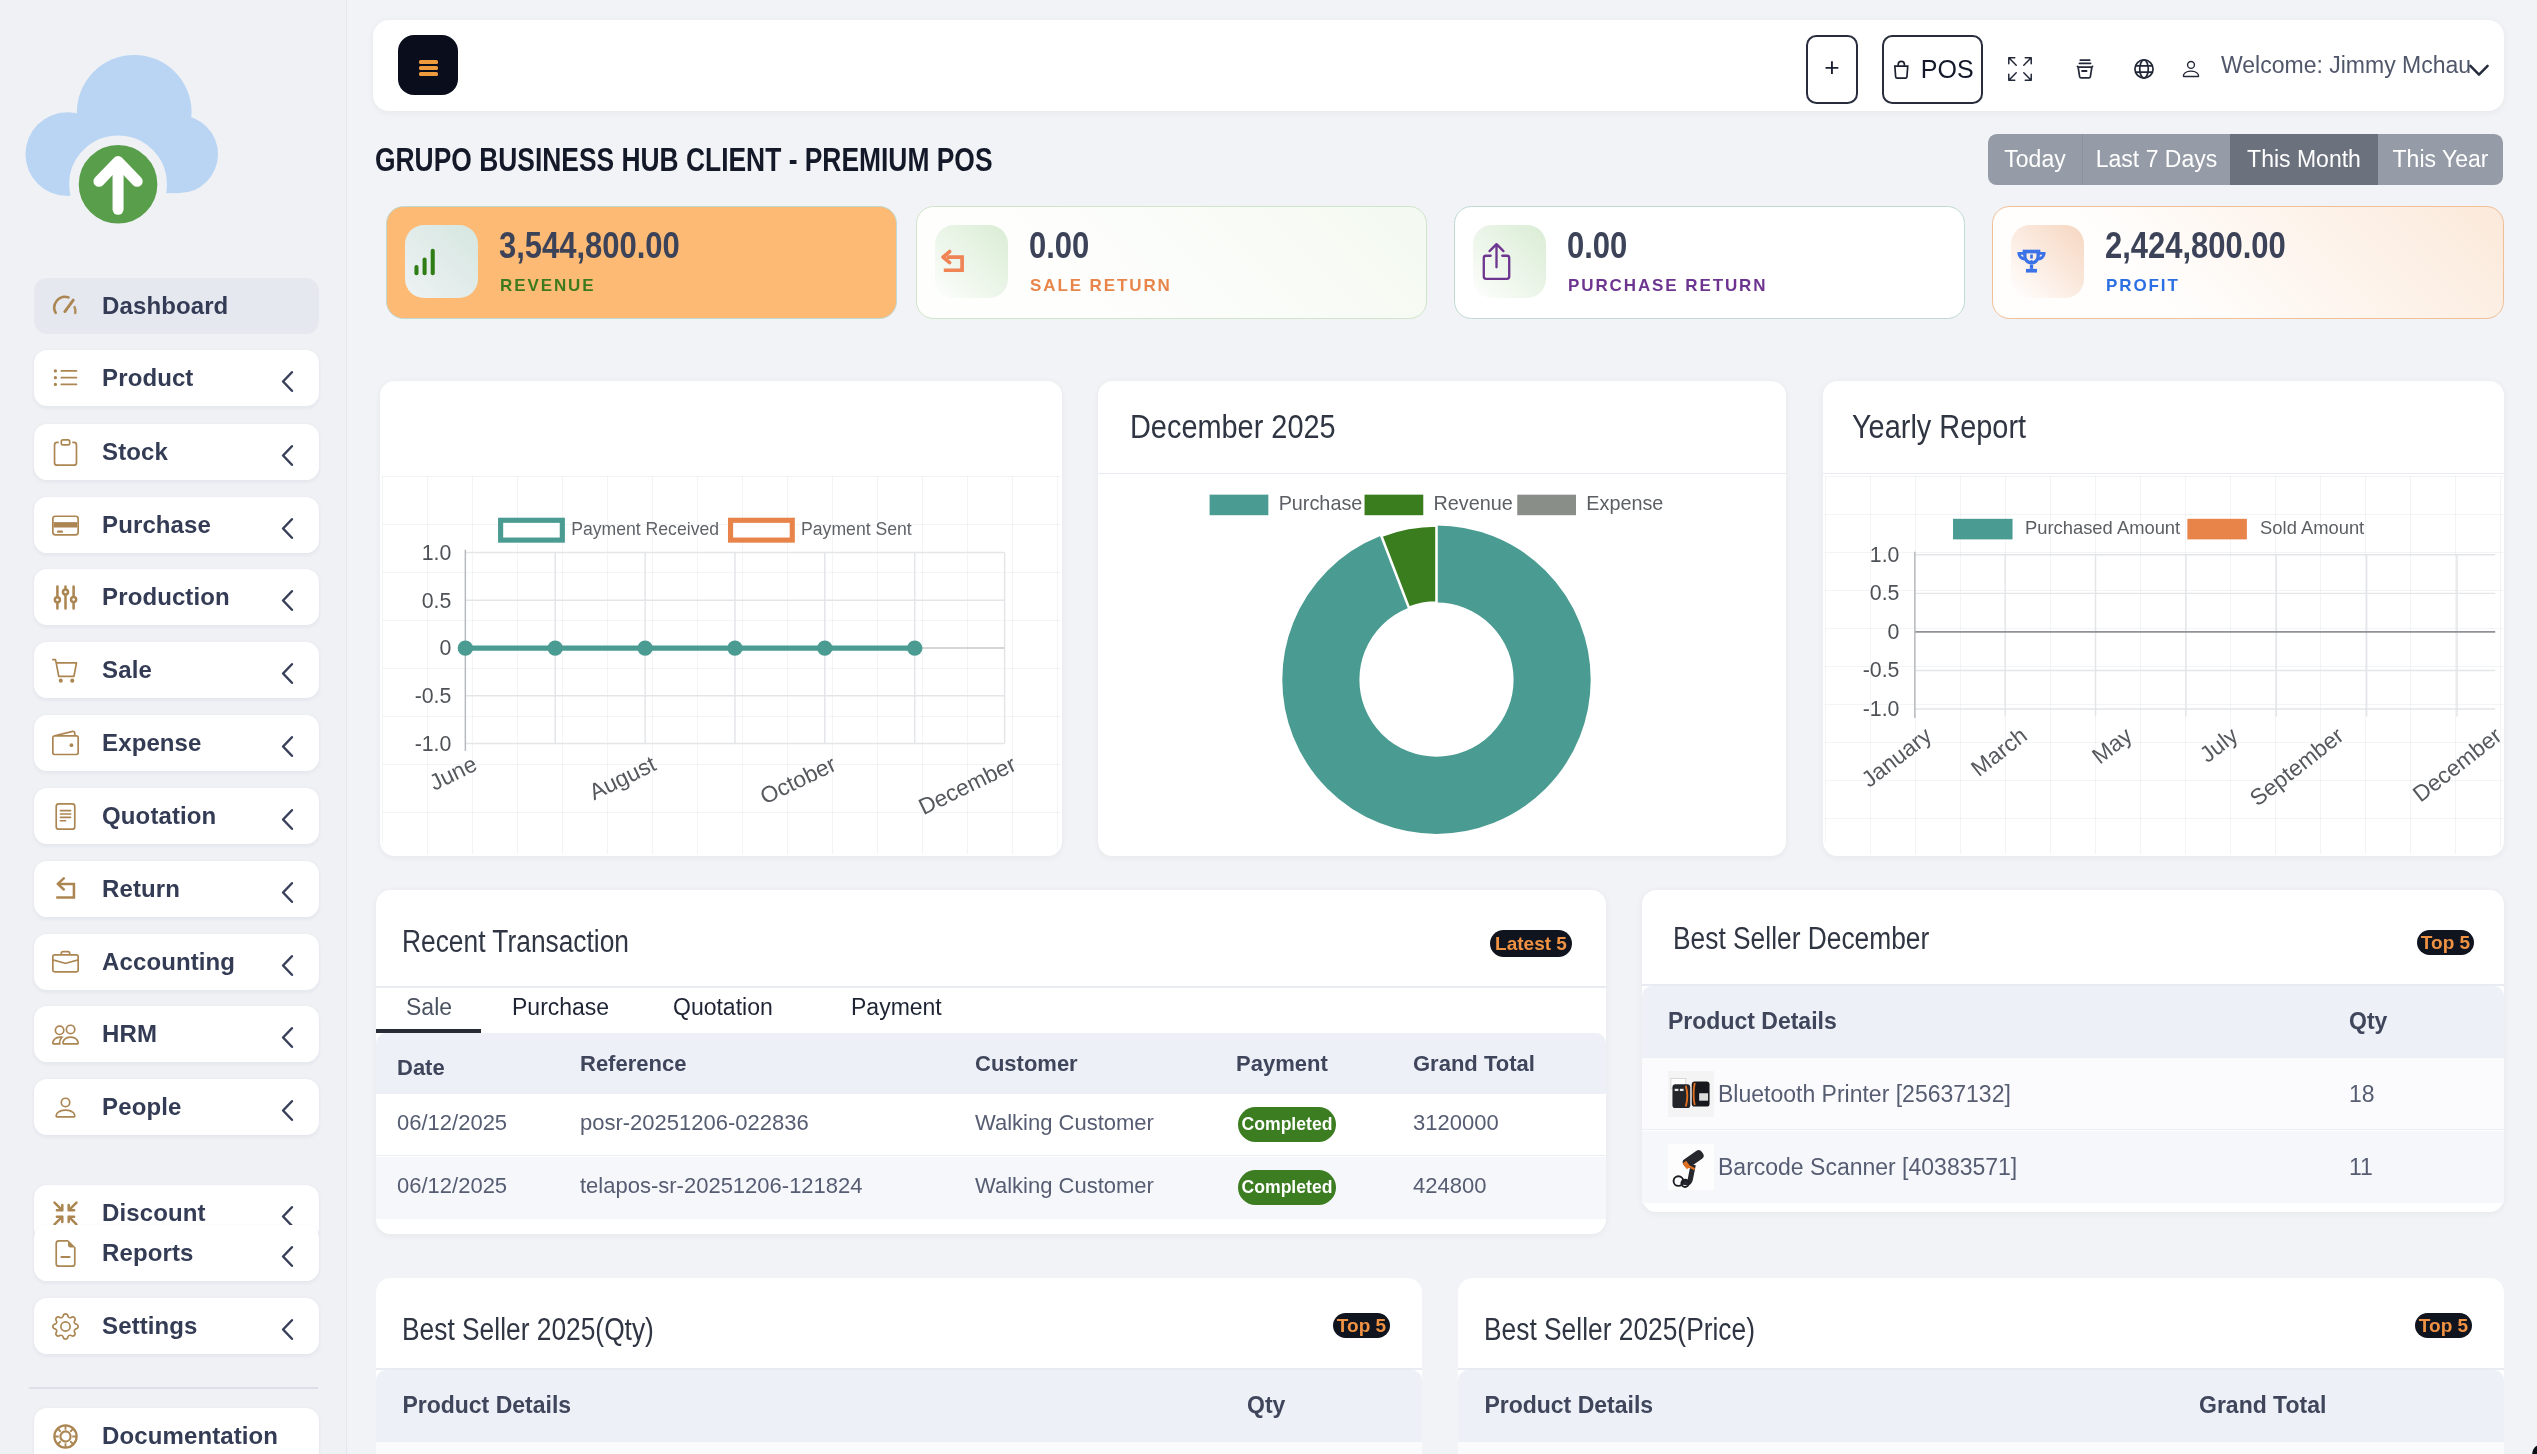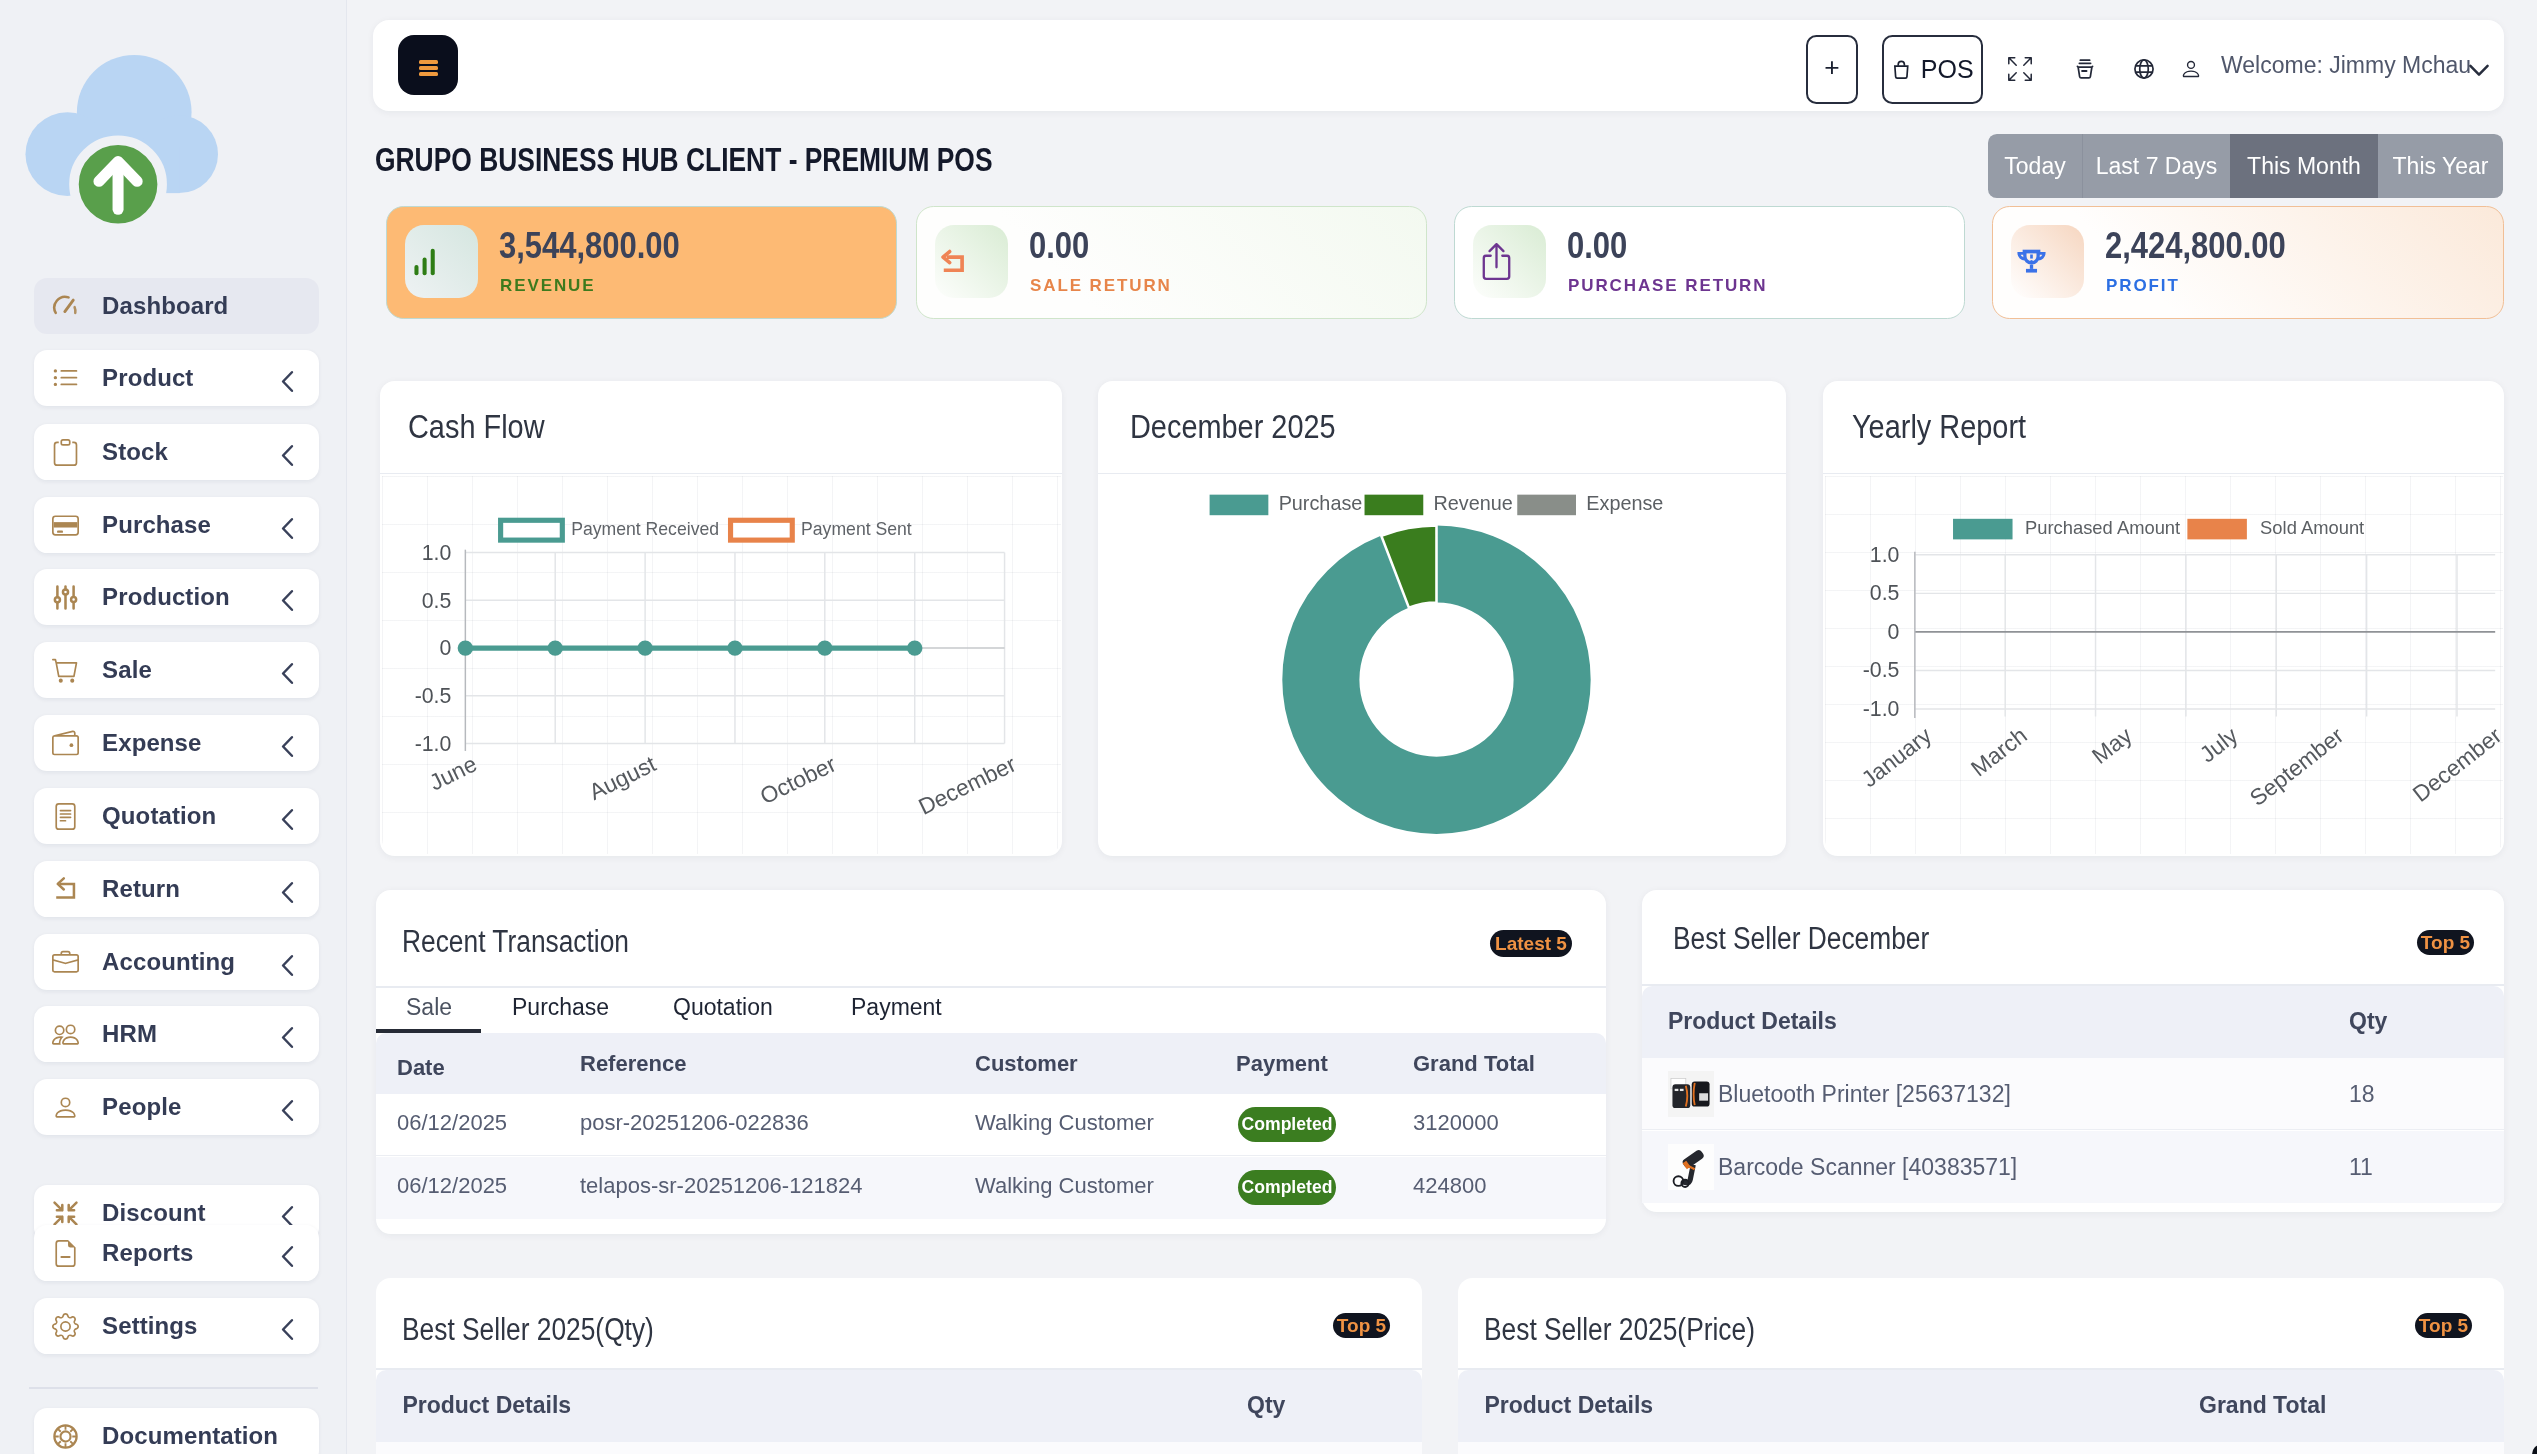--- a/index.html
+++ b/index.html
@@ -10,21 +10,21 @@
 .mi.act { background:#e6e8f0; box-shadow:none; }
 .mi svg { width:27px; height:27px; flex:0 0 27px; }
 .mi .lbl { margin-left:23.5px; font-size:24px; font-weight:700; color:#343c55; letter-spacing:0.1px;}
 .mi .chev { position:absolute; right:17.6px; top:17.6px; }
 .card { position:absolute; background:#fff; border-radius:14.7px; box-shadow:0 1.5px 7.3px rgba(25,30,60,.05); }
 .ctitle { font-size:34px; color:#2f3542; transform:scaleX(0.85); transform-origin:left center; display:inline-block; white-space:nowrap;}
 .ctitle2 { font-size:31px; color:#2f3542; transform:scaleX(0.85); transform-origin:left center; display:inline-block; white-space:nowrap;}
 .pill { position:absolute; background:#10141f; border-radius:734px; color:#ef9243; font-weight:700; display:flex; align-items:center; justify-content:center; }
 .gridbg { background-image:linear-gradient(rgba(60,70,100,.06) 1.5px, transparent 1.5px),linear-gradient(90deg, rgba(60,70,100,.06) 1.5px, transparent 1.5px); }
 .th { font-weight:700; color:#3f465c; }
-.seg { height:64px; display:flex; align-items:center; justify-content:center; color:#fff; font-size:23px; }
+.seg { height:51px; display:flex; align-items:center; justify-content:center; color:#fff; font-size:23px; }
 .stat { position:absolute; top:206px; height:113px; border-radius:17.6px; }
 .sq { position:absolute; left:17.6px; top:18.4px; width:73px; height:73px; border-radius:19px; display:flex; align-items:center; justify-content:flex-start; padding-left:5.1px; }
 .sval { position:absolute; left:112px; top:17.6px; font-size:36px; font-weight:700; color:#3c4359; transform:scaleX(0.86); transform-origin:left center; white-space:nowrap;}
 .slab { position:absolute; left:113px; top:69px; font-size:17px; font-weight:700; letter-spacing:1.9px; }
 </style>
 </head>
 <body>
 <div id="sidebar">
 <svg class="abs" style="left:24px;top:46px;" width="194" height="184" viewBox="0 0 264 250">
 <g fill="#b9d5f3">
@@ -293,23 +293,20 @@
           <path d="M21 11.5 V17" stroke-width="3.6"></path>
         </g>
         <circle cx="21" cy="21" r="2.1" fill="#3b72e8"></circle>
       </svg>
 </div>
 <div class="sval">2,424,800.00</div>
 <div class="slab" style="color:#2c6fe3;">PROFIT</div>
 </div>
 
 <div class="card" style="left:380px;top:381px;width:682px;height:475px;">
-<div class="abs" style="left:0;top:0;width:100%;height:93px;border-bottom:1.5px solid #e8ebf1;">
-      <span class="ctitle abs" style="left:28px;top:26px;">Cash Flow</span>
-    </div>
 <div class="gridbg abs" style="left:1.5px;top:95px;width:679px;height:378px;background-size:45px 48px;border-radius:0 0 14.7px 14.7px;"></div>
 <svg class="abs" style="left:0;top:93px;" width="682" height="382" viewBox="0 0 928 520">
 <g stroke="#e3e5e8" stroke-width="2">
 <path d="M116 107 H850 M116 172 H850 M116 302 H850 M116 367 H850"></path>
 <path d="M238.3 107 V367 M360.7 107 V367 M483 107 V367 M605.3 107 V367 M727.7 107 V367 M850 107 V367"></path>
 </g>
 <path d="M116 237 H850" stroke="#c6c8cb" stroke-width="2"></path>
 <path d="M116 103 V377" stroke="#b6b9bd" stroke-width="2"></path>
 <rect x="164" y="63" width="84" height="27" fill="#fff" stroke="#4a9b91" stroke-width="7"></rect>
 <text x="260" y="83" font-size="24" fill="#5f6368">Payment Received</text>

